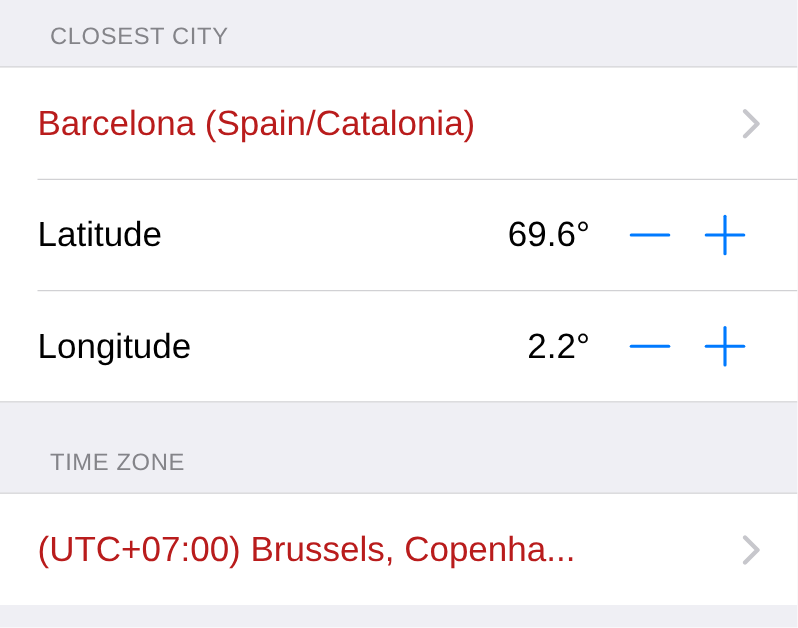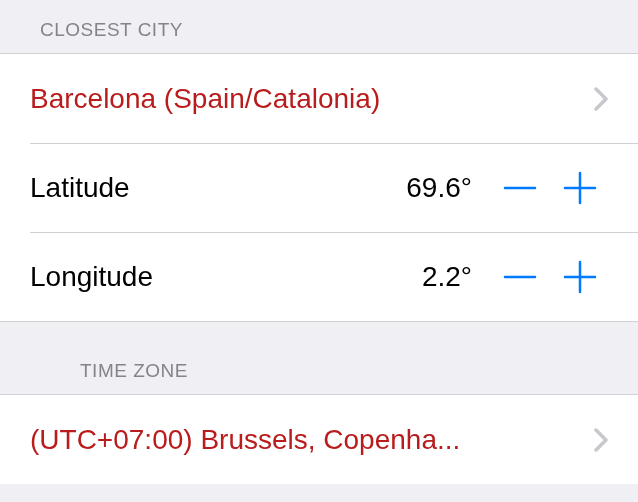--- a/index.html
+++ b/index.html
@@ -133,21 +133,21 @@
     <div class="stepper-btn">
       <svg width="38" height="38" viewBox="0 0 38 38">
         <line x1="4" y1="19" x2="34" y2="19" stroke="#007aff" stroke-width="2.5" stroke-linecap="round"></line>
         <line x1="19" y1="4" x2="19" y2="34" stroke="#007aff" stroke-width="2.5" stroke-linecap="round"></line>
       </svg>
     </div>
   </div>
 
 </div>
 
-<div class="section-header" style="padding-top:38px;margin-left:40px;">Time Zone</div>
+<div class="section-header" style="padding-top:38px;">Time Zone</div>
 
 <div class="list" style="border-bottom:none;">
   <div class="row">
     <div class="row-city">(UTC+07:00) Brussels, Copenha...</div>
     <div class="chevron">
       <svg viewBox="0 0 14 24" fill="none" stroke="#c7c7cc" stroke-width="3.5" stroke-linecap="round" stroke-linejoin="round">
         <polyline points="2,2 12,12 2,22"></polyline>
       </svg>
     </div>
   </div>

